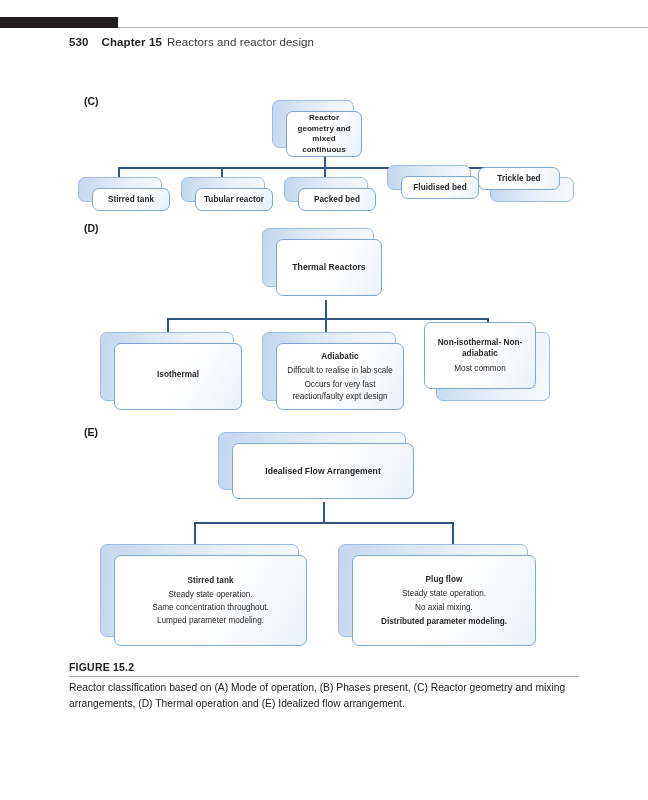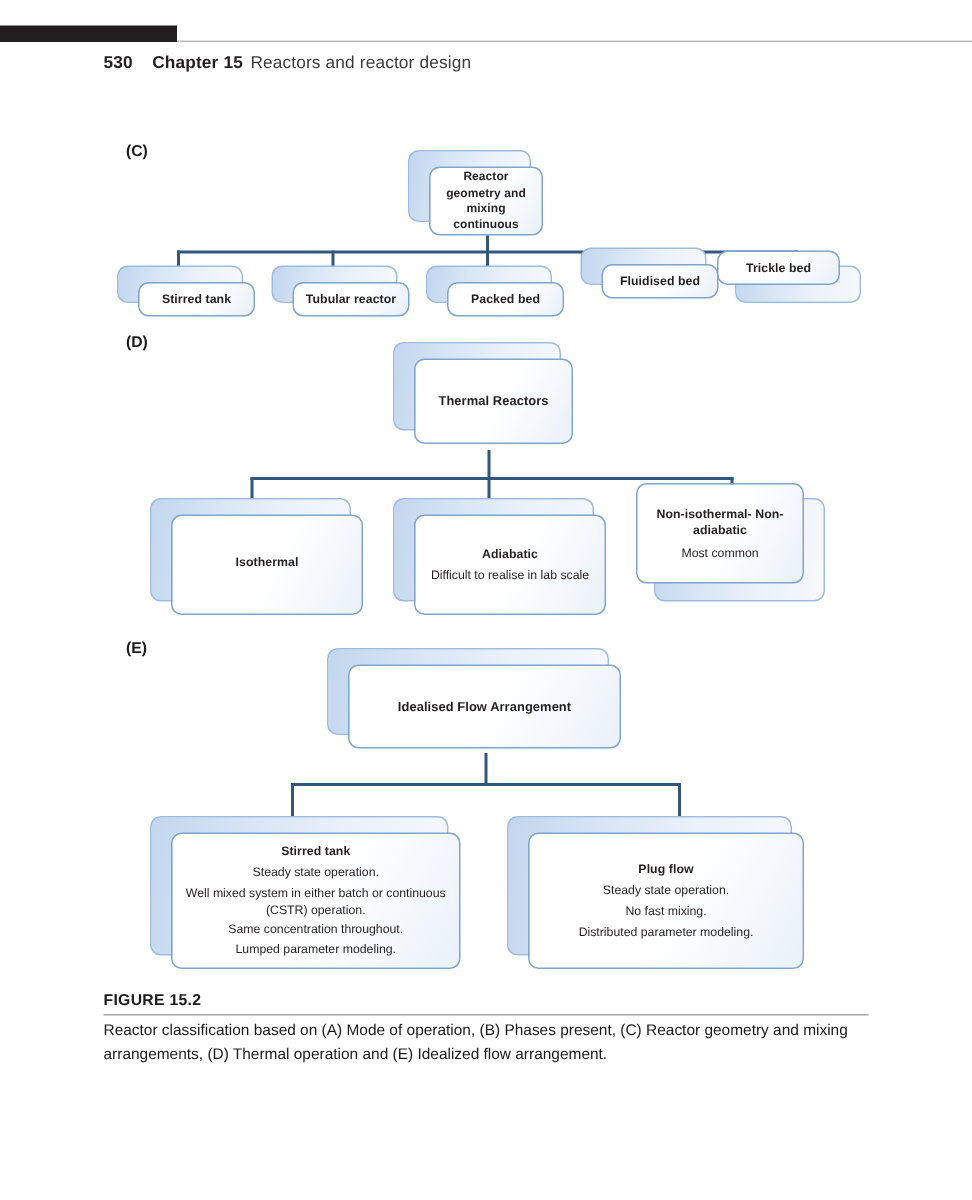--- a/index.html
+++ b/index.html
@@ -79,21 +79,21 @@
   .node .title {
     font-weight: bold;
     font-size: 8.2px;
     line-height: 11px;
     letter-spacing: .05px;
   }
   .node .line {
     font-size: 8.2px;
     line-height: 11.2px;
   }
-  .node .line.b { font-weight: normal; }
+  .node .line.b { font-weight: bold; }
 
   .node.root .title { font-size: 8px; line-height: 10.5px; }
 
   
   .conn {
     position: absolute;
     background: #31577e;
   }
 
   
@@ -129,21 +129,21 @@
   <span class="pg">530</span><span class="ch">Chapter 15</span><span class="ti">Reactors and reactor design</span>
 </div>
 
 <div class="panel-letter" style="left:84px; top:95px;">(C)</div>
 
 <div class="node root dr" style="left:272px; top:100px; width:80px; height:46px;">
   <div class="plate"></div>
   <div class="card">
     <div class="title">Reactor</div>
     <div class="title">geometry and</div>
-    <div class="title">mixing</div>
+    <div class="title">mixed</div>
     <div class="title">continuous</div>
   </div>
 </div>
 
 <div class="conn" style="left:324px; top:157px; width:2px; height:12px;"></div>
 <div class="conn" style="left:118px; top:167px; width:414px; height:2px;"></div>
 <div class="conn" style="left:118px; top:167px; width:2px; height:12px;"></div>
 <div class="conn" style="left:221px; top:167px; width:2px; height:12px;"></div>
 <div class="conn" style="left:324px; top:167px; width:2px; height:12px;"></div>
 <div class="conn" style="left:427px; top:167px; width:2px; height:12px;"></div>
@@ -200,20 +200,21 @@
   <div class="card">
     <div class="title" style="margin-bottom:4px;">Isothermal</div>
   </div>
 </div>
 
 <div class="node dr" style="left:262px; top:332px; width:132px; height:67px;">
   <div class="plate"></div>
   <div class="card">
     <div class="title" style="margin-bottom:3px;">Adiabatic</div>
     <div class="line">Difficult to realise in lab scale</div>
+    <div class="line" style="margin-top:3px;">Occurs for very fast reaction/faulty expt design</div>
   </div>
 </div>
 
 <div class="node ul" style="left:436px; top:332px; width:112px; height:67px;">
   <div class="plate"></div>
   <div class="card">
     <div class="title" style="margin-bottom:4px;">Non-isothermal- Non-adiabatic</div>
     <div class="line">Most common</div>
   </div>
 </div>
@@ -230,31 +231,30 @@
 <div class="conn" style="left:323px; top:502px; width:2px; height:22px;"></div>
 <div class="conn" style="left:194px; top:522px; width:260px; height:2px;"></div>
 <div class="conn" style="left:194px; top:522px; width:2px; height:22px;"></div>
 <div class="conn" style="left:452px; top:522px; width:2px; height:22px;"></div>
 
 <div class="node dr" style="left:100px; top:544px; width:197px; height:91px;">
   <div class="plate"></div>
   <div class="card">
     <div class="title" style="margin-bottom:3px;">Stirred tank</div>
     <div class="line">Steady state operation.</div>
-    <div class="line" style="margin-top:2px;">Well mixed system in either batch or continuous (CSTR) operation.</div>
     <div class="line" style="margin-top:2px;">Same concentration throughout.</div>
     <div class="line" style="margin-top:2px;">Lumped parameter modeling.</div>
   </div>
 </div>
 
 <div class="node dr" style="left:338px; top:544px; width:188px; height:91px;">
   <div class="plate"></div>
   <div class="card">
     <div class="title" style="margin-bottom:3px;">Plug flow</div>
     <div class="line">Steady state operation.</div>
-    <div class="line" style="margin-top:3px;">No fast mixing.</div>
+    <div class="line" style="margin-top:3px;">No axial mixing.</div>
     <div class="line b" style="margin-top:3px;">Distributed parameter modeling.</div>
   </div>
 </div>
 
 <div id="fig-label">FIGURE 15.2</div>
 <div id="fig-rule"></div>
 <div id="fig-caption">Reactor classification based on (A) Mode of operation, (B) Phases present, (C) Reactor geometry and mixing arrangements, (D) Thermal operation and (E) Idealized flow arrangement.</div>
 
 </body></html>

